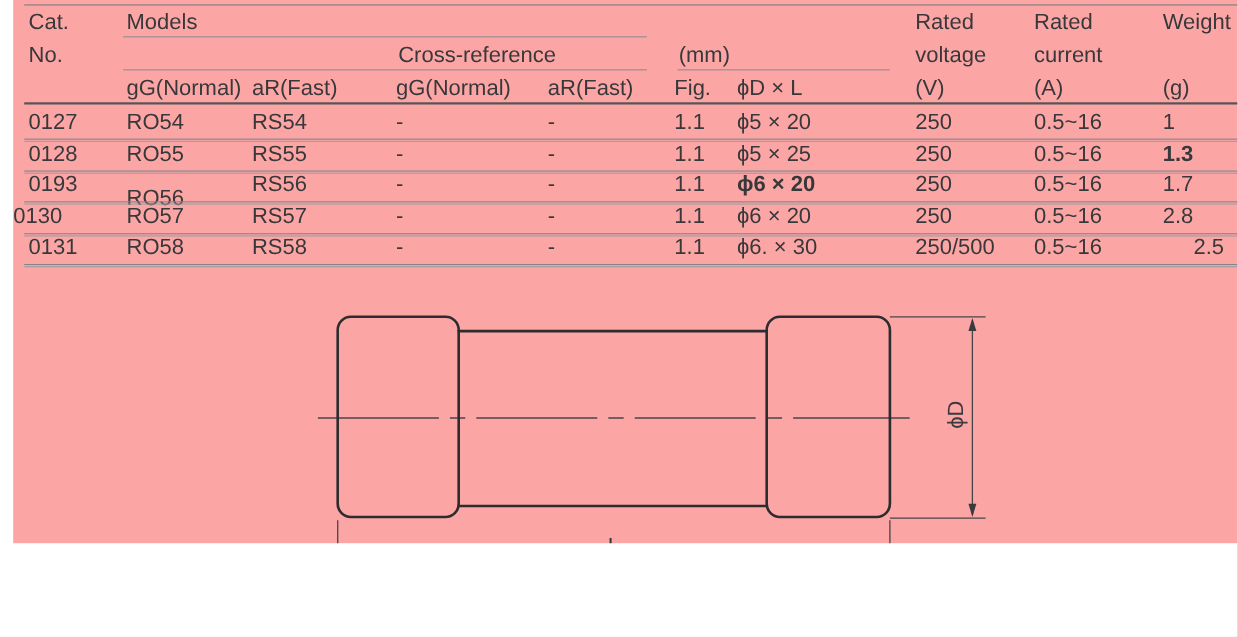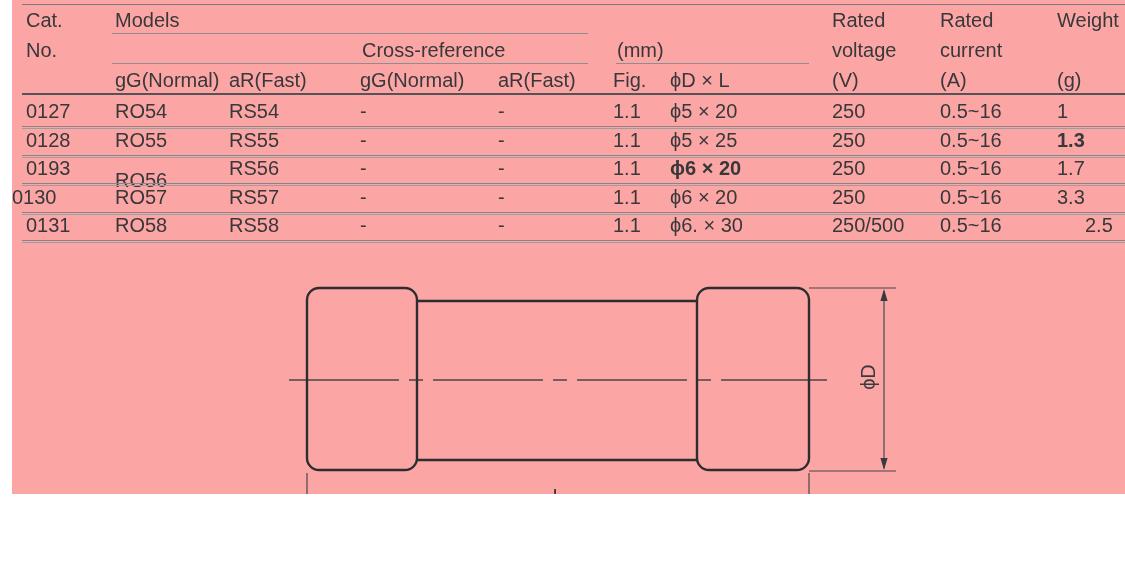--- a/index.html
+++ b/index.html
@@ -91,21 +91,21 @@
       <div class="sep" style="top: 183px;"></div>
       <div class="cell" style="left: 0; top: 184.8px; text-align: right;">0130</div>
       <div class="cell" style="left: 103px; top: 184.8px;">RO57</div>
       <div class="cell" style="left: 217px; top: 184.8px;">RS57</div>
       <div class="cell" style="left: 348px; top: 184.8px;">-</div>
       <div class="cell" style="left: 486px; top: 184.8px;">-</div>
       <div class="cell" style="left: 601px; top: 184.8px;">1.1</div>
       <div class="cell" style="left: 658px; top: 184.8px;">ϕ6 × 20</div>
       <div class="cell" style="left: 820px; top: 184.8px;">250</div>
       <div class="cell" style="left: 928px; top: 184.8px;">0.5~16</div>
-      <div class="cell" style="left: 1045px; top: 184.8px;">3.3</div>
+      <div class="cell" style="left: 1045px; top: 184.8px;">2.8</div>
       <div class="sep" style="top: 211.5px;"></div>
       <div class="cell" style="left: 14px; top: 213.4px;">0131</div>
       <div class="cell" style="left: 103px; top: 213.4px;">RO58</div>
       <div class="cell" style="left: 217px; top: 213.4px; text-align: right;">RS58</div>
       <div class="cell" style="left: 348px; top: 213.4px;">-</div>
       <div class="cell" style="left: 486px; top: 213.4px;">-</div>
       <div class="cell" style="left: 601px; top: 213.4px;">1.1</div>
       <div class="cell" style="left: 658px; top: 213.4px;">ϕ6. × 30</div>
       <div class="cell" style="left: 820px; top: 213.4px;">250/500</div>
       <div class="cell" style="left: 928px; top: 213.4px;">0.5~16</div>

